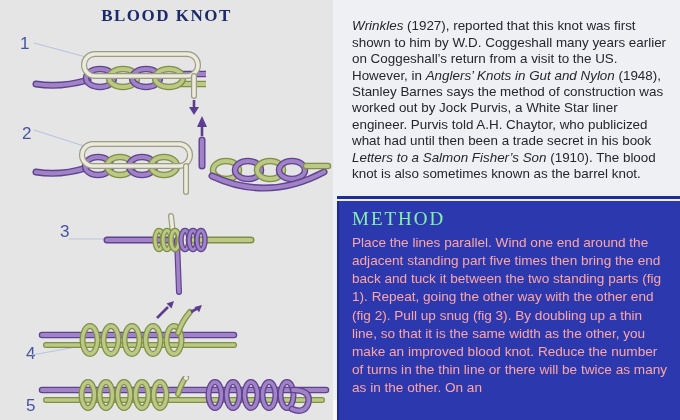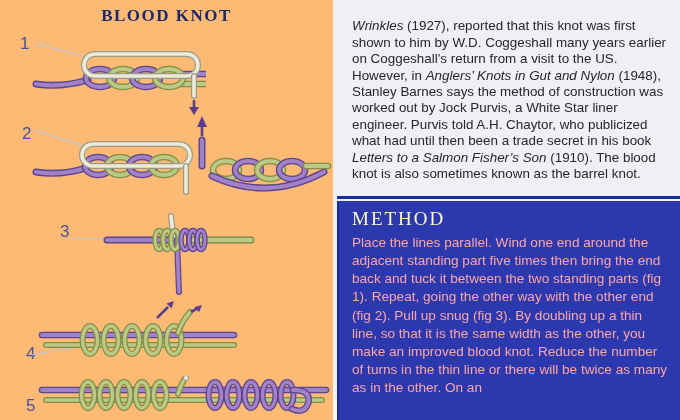--- a/index.html
+++ b/index.html
@@ -4,21 +4,21 @@
 <style>
   html,body{margin:0;padding:0;background:#777;}
   .page{
     position:relative;width:680px;height:420px;overflow:hidden;
     font-family:"Liberation Sans", sans-serif;
     background:#fbf8f3;
   }
   
   .left-col{
     position:absolute;left:0;top:0;width:333px;height:420px;
-    background:#fdba74;
+    background:#e5e5e5;
   }
   .knot-title{
     position:absolute;left:0;top:6px;width:333px;text-align:center;
     font-family:"Liberation Serif", serif;font-weight:bold;font-size:17px;
     letter-spacing:1.5px;color:#1c2a6b;margin:0;
   }
   .step-num{
     position:absolute;font-size:17px;color:#44549f;
     font-family:"Liberation Sans", sans-serif;
   }
@@ -35,21 +35,21 @@
   .history-text i{font-style:italic;}
   .divider-rule{
     height:3px;background:#1c2c9e;margin:7px 0 2px 4px;border:0;
   }
   .method-box{
     margin-left:4px;background:#2c39ae;border-left:2px solid #1f2a90;
     padding:7px 12px 24px 13px;min-height:210px;
   }
   .method-heading{
     margin:0;font-family:"Liberation Serif", serif;font-weight:normal;
-    font-size:19px;letter-spacing:2px;color:#fef9c3;
+    font-size:19px;letter-spacing:2px;color:#86efac;
   }
   .method-body{
     margin:4px 0 0 0;font-size:13.6px;line-height:18.2px;color:#fca5a5;
   }
 </style>
 </head>
 <body>
 
 <div class="page">
 

